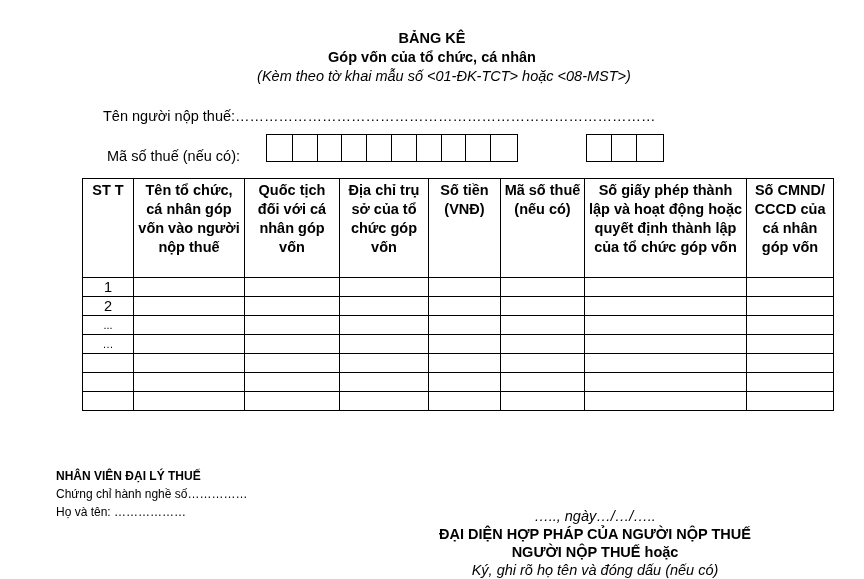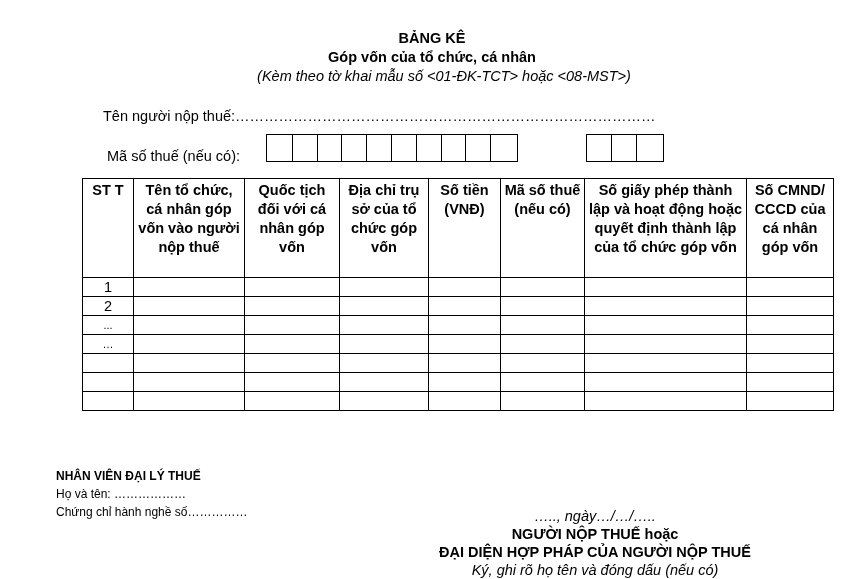--- a/index.html
+++ b/index.html
@@ -141,22 +141,22 @@
         <td></td>
     <td></td>
         <td></td>
     <td></td>
   </tr>
 </tbody>
   </table>
 
 <div class="abs sig-left">
   <div class="b">NHÂN VIÊN ĐẠI LÝ THUẾ</div>
+  <div>Chứng chỉ hành nghề số……………</div>
   <div>Họ và tên: ………………</div>
-  <div>Chứng chỉ hành nghề số……………</div>
 </div>
 
 <div class="abs sig-right">
   <div class="i">….., ngày…/…/…..</div>
+  <div class="b">ĐẠI DIỆN HỢP PHÁP CỦA NGƯỜI NỘP THUẾ</div>
   <div class="b">NGƯỜI NỘP THUẾ hoặc</div>
-  <div class="b">ĐẠI DIỆN HỢP PHÁP CỦA NGƯỜI NỘP THUẾ</div>
   <div class="i">Ký, ghi rõ họ tên và đóng dấu (nếu có)</div>
 </div>
 
 </body></html>

